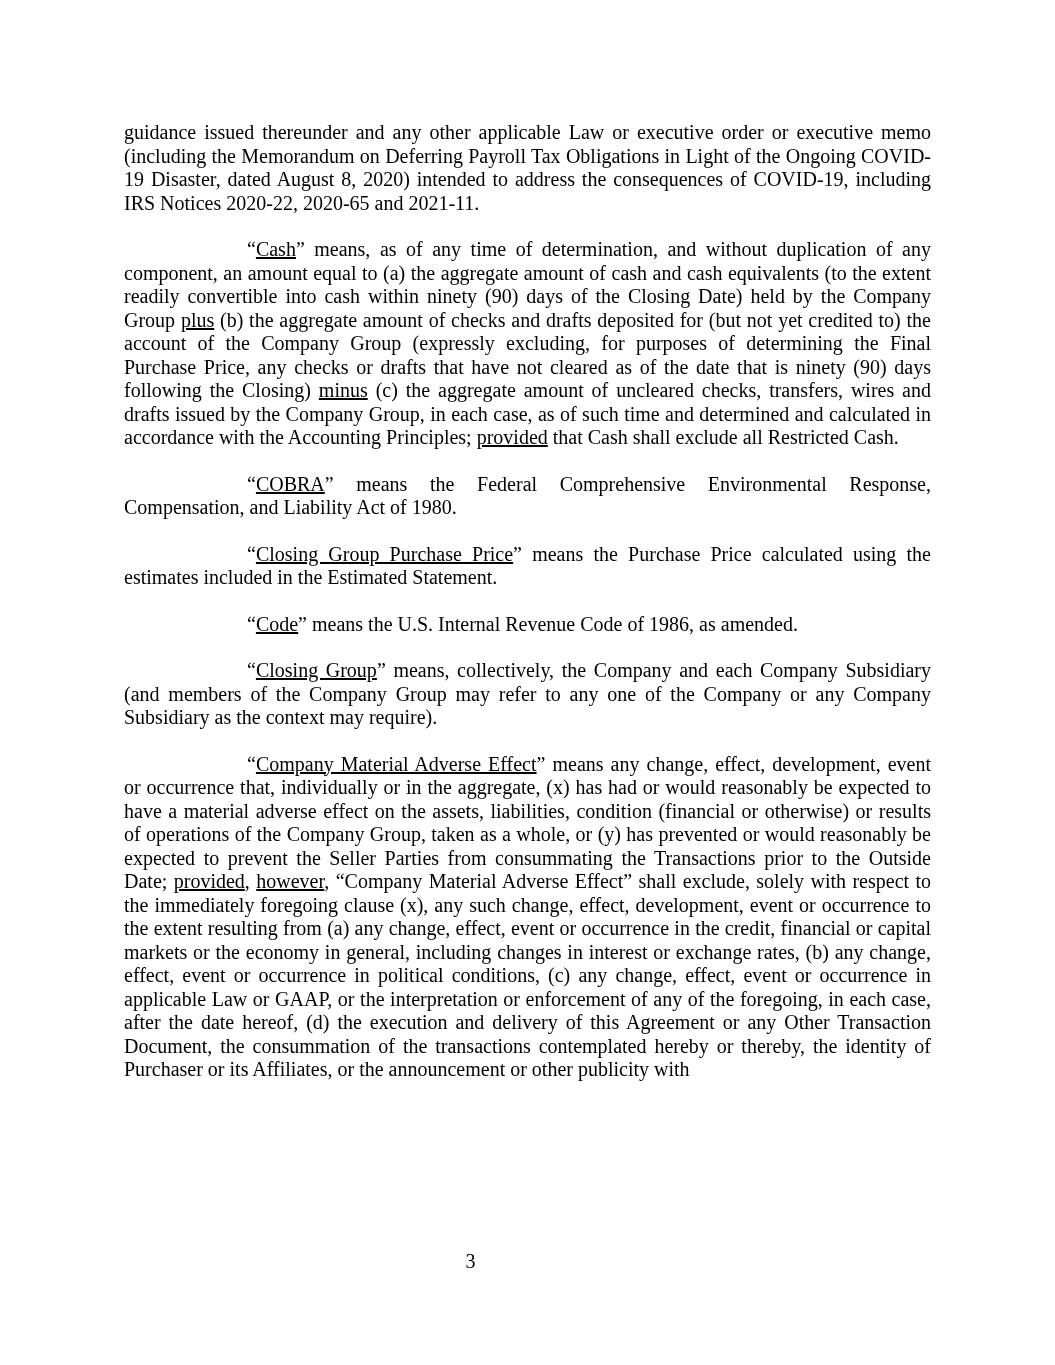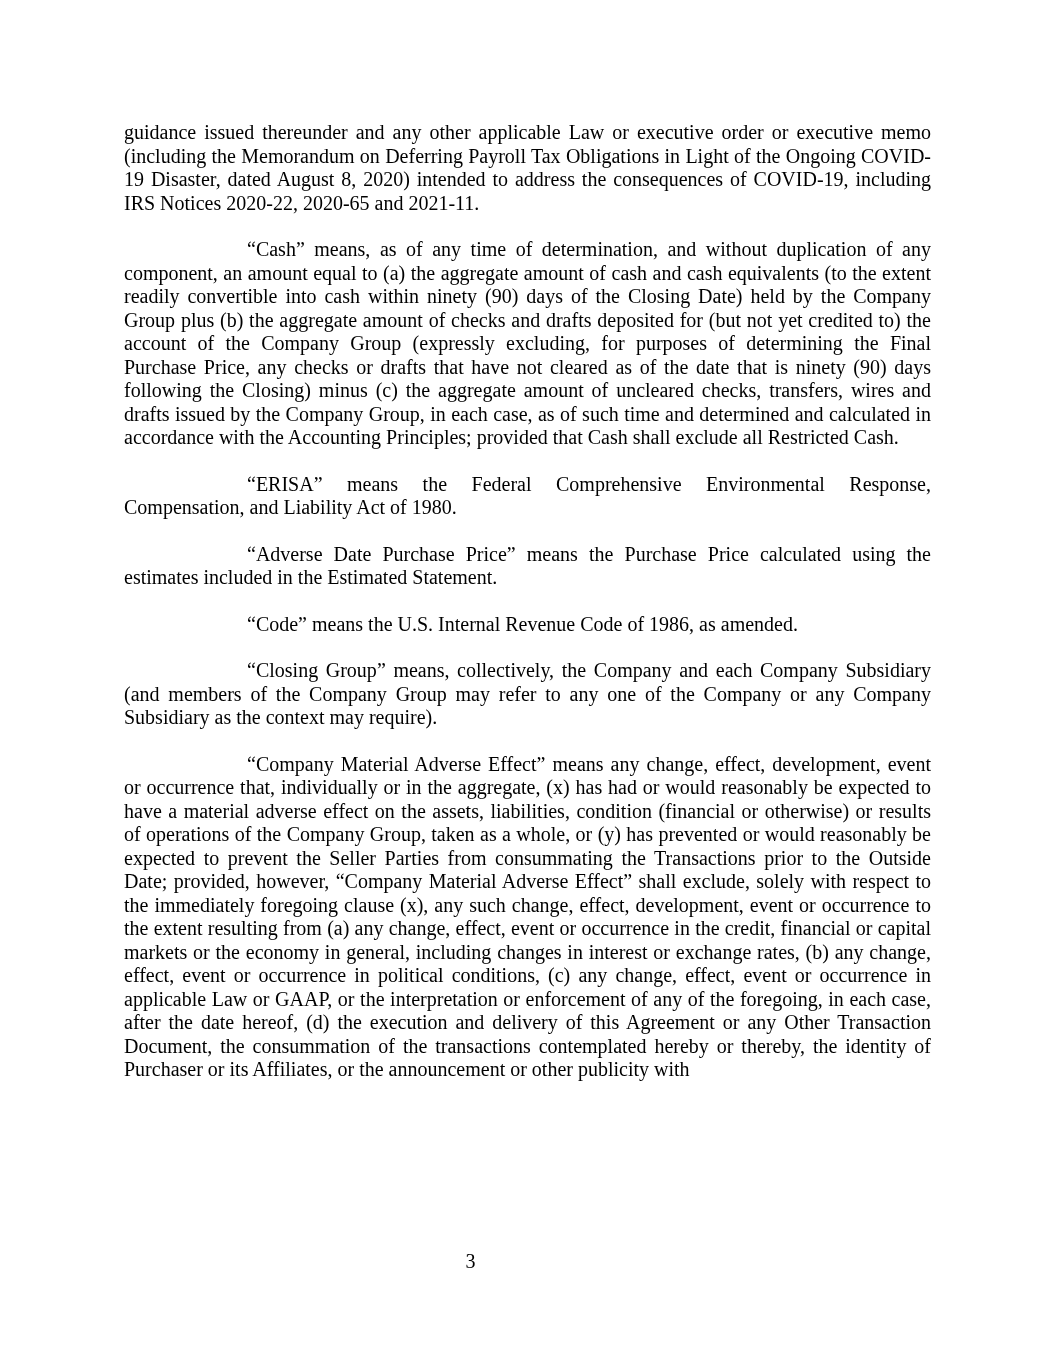--- a/index.html
+++ b/index.html
@@ -26,36 +26,37 @@
     text-align: justify;
   }
   p.para {
     margin: 0 0 23px 0;
     padding: 0;
   }
   p.para.indent {
     text-indent: 123px;
   }
   .u {
+    text-decoration: underline;
   }
   .page-number {
     position: absolute;
     top: 1250px;
     left: 0;
     width: 100%;
     text-align: center;
   }
 </style>
 </head>
 <body>
 
 <div class="page">
   <div class="content">
       <p class="para">guidance issued thereunder and any other applicable Law or executive order or executive memo (including the Memorandum on Deferring Payroll Tax Obligations in Light of the Ongoing COVID-19 Disaster, dated August 8, 2020) intended to address the consequences of COVID-19, including IRS Notices 2020-22, 2020-65 and 2021-11.</p>
       <p class="para indent">“<span class="u">Cash</span>” means, as of any time of determination, and without duplication of any component, an amount equal to (a) the aggregate amount of cash and cash equivalents (to the extent readily convertible into cash within ninety (90) days of the Closing Date) held by the Company Group <span class="u">plus</span> (b) the aggregate amount of checks and drafts deposited for (but not yet credited to) the account of the Company Group (expressly excluding, for purposes of determining the Final Purchase Price, any checks or drafts that have not cleared as of the date that is ninety (90) days following the Closing) <span class="u">minus</span> (c) the aggregate amount of uncleared checks, transfers, wires and drafts issued by the Company Group, in each case, as of such time and determined and calculated in accordance with the Accounting Principles; <span class="u">provided</span> that Cash shall exclude all Restricted Cash.</p>
-      <p class="para indent">“<span class="u">ERISA</span>” means the Federal Comprehensive Environmental Response, Compensation, and Liability Act of 1980.</p>
-      <p class="para indent">“<span class="u">Adverse Date Purchase Price</span>” means the Purchase Price calculated using the estimates included in the Estimated Statement.</p>
+      <p class="para indent">“<span class="u">COBRA</span>” means the Federal Comprehensive Environmental Response, Compensation, and Liability Act of 1980.</p>
+      <p class="para indent">“<span class="u">Closing Group Purchase Price</span>” means the Purchase Price calculated using the estimates included in the Estimated Statement.</p>
       <p class="para indent">“<span class="u">Code</span>” means the U.S. Internal Revenue Code of 1986, as amended.</p>
       <p class="para indent">“<span class="u">Closing Group</span>” means, collectively, the Company and each Company Subsidiary (and members of the Company Group may refer to any one of the Company or any Company Subsidiary as the context may require).</p>
       <p class="para indent">“<span class="u">Company Material Adverse Effect</span>” means any change, effect, development, event or occurrence that, individually or in the aggregate, (x) has had or would reasonably be expected to have a material adverse effect on the assets, liabilities, condition (financial or otherwise) or results of operations of the Company Group, taken as a whole, or (y) has prevented or would reasonably be expected to prevent the Seller Parties from consummating the Transactions prior to the Outside Date; <span class="u">provided</span>, <span class="u">however</span>, “Company Material Adverse Effect” shall exclude, solely with respect to the immediately foregoing clause (x), any such change, effect, development, event or occurrence to the extent resulting from (a) any change, effect, event or occurrence in the credit, financial or capital markets or the economy in general, including changes in interest or exchange rates, (b) any change, effect, event or occurrence in political conditions, (c) any change, effect, event or occurrence in applicable Law or GAAP, or the interpretation or enforcement of any of the foregoing, in each case, after the date hereof, (d) the execution and delivery of this Agreement or any Other Transaction Document, the consummation of the transactions contemplated hereby or thereby, the identity of Purchaser or its Affiliates, or the announcement or other publicity with</p>
     </div>
   <div class="page-number">3</div>
 </div>
 
 </body></html>

